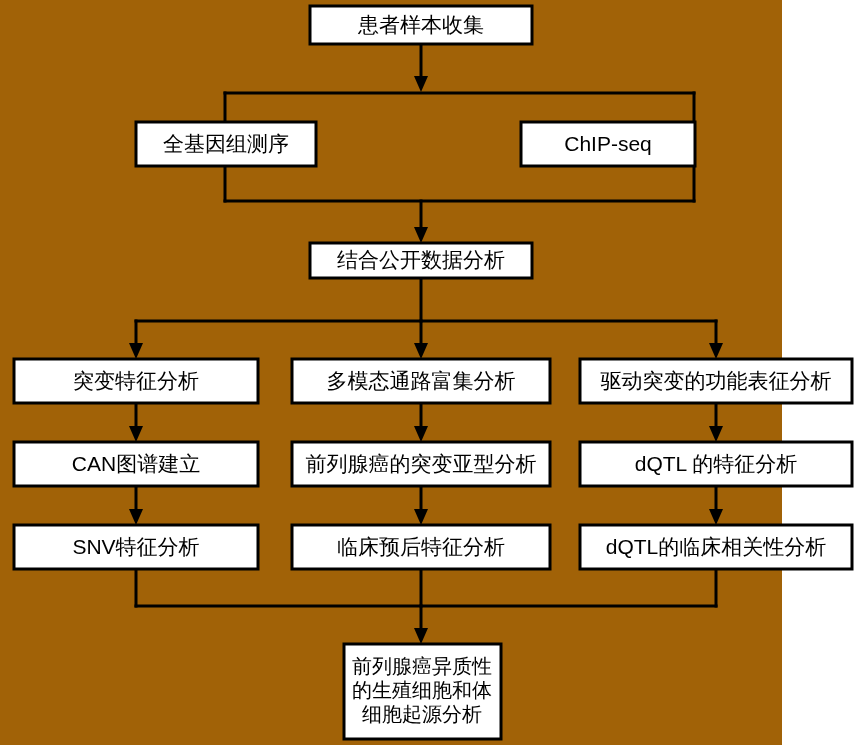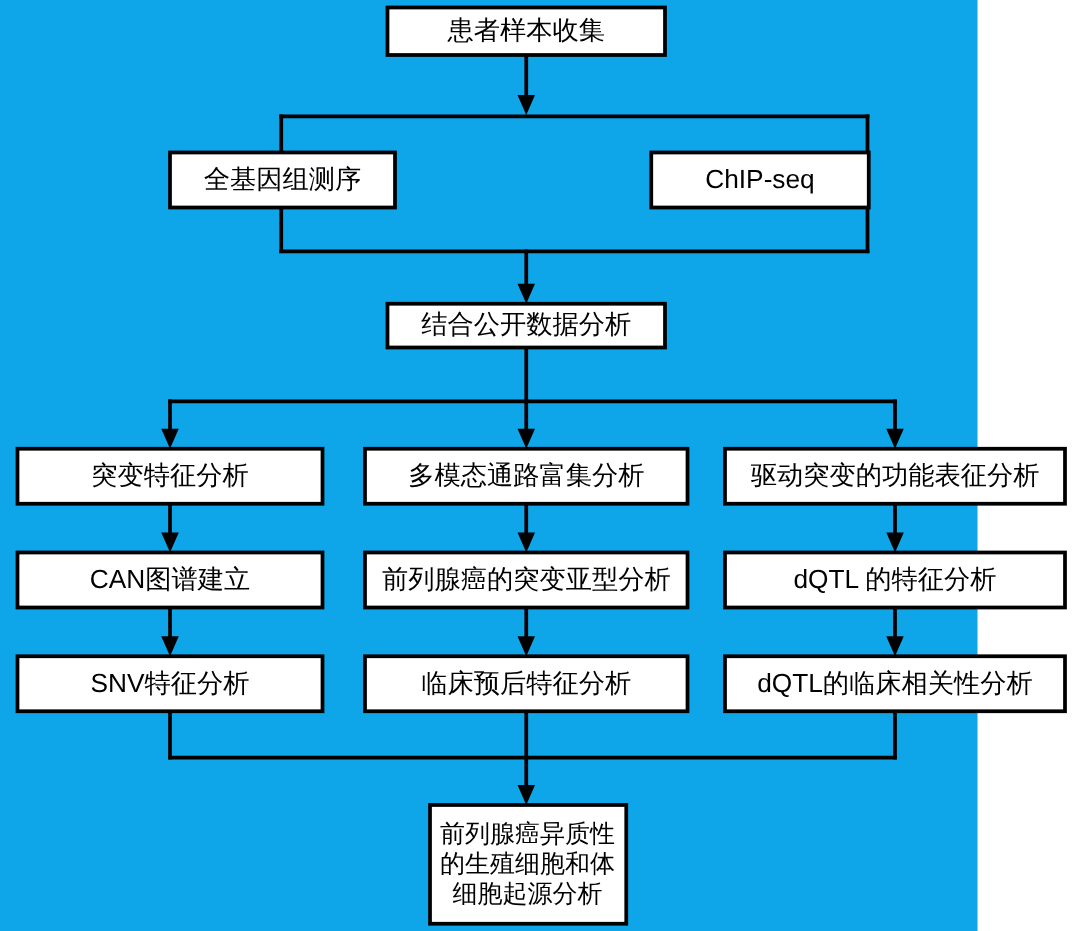--- a/index.html
+++ b/index.html
@@ -10,21 +10,21 @@
   body {
     width: 865px;
     height: 745px;
     font-family: "Liberation Sans", "DejaVu Sans", sans-serif;
     overflow: hidden;
   }
   #flowchart-root {
     position: relative;
     width: 782px;
     height: 745px;
-    background: #0ea5e9;
+    background: #a16207;
   }
   svg.flow-svg {
     position: absolute;
     top: 0;
     left: 0;
     width: 865px;
     height: 745px;
   }
   .node-box {
     fill: #ffffff;

